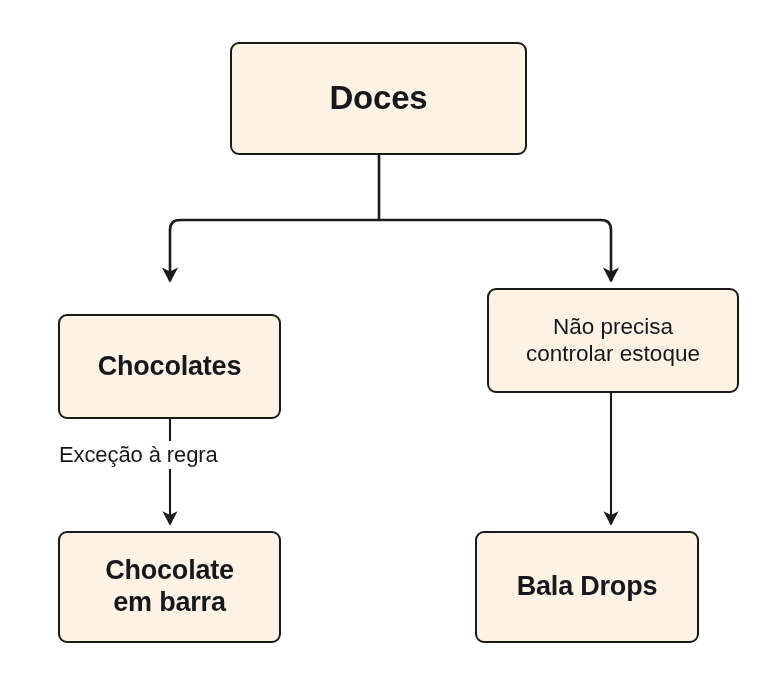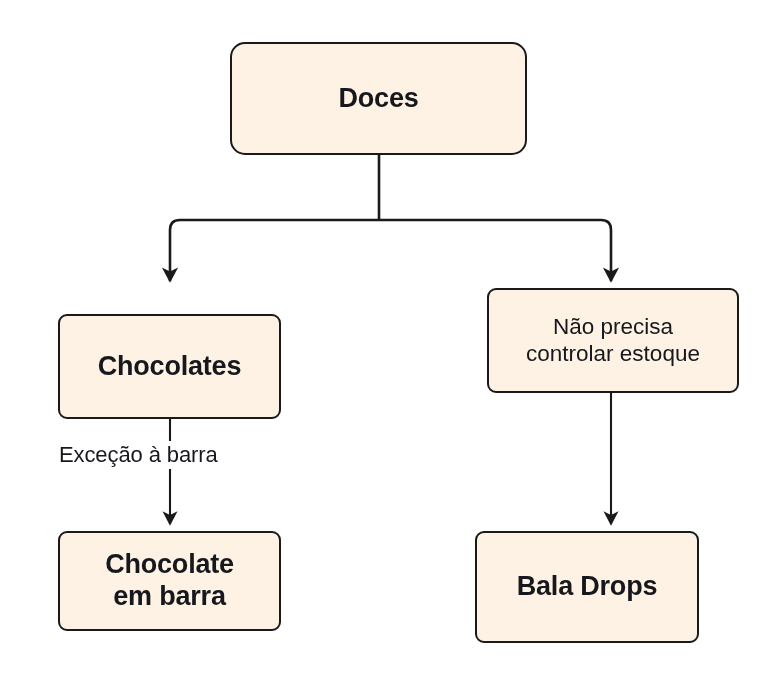--- a/index.html
+++ b/index.html
@@ -42,23 +42,22 @@
     display: block;
     white-space: pre-line;
     padding: 0 6px;
   }
 
   #node-root {
     left: 230px;
     top: 42px;
     width: 297px;
     height: 113px;
-    font-size: 27px;
+    font-size: 33px;
     font-weight: bold;
-    border-radius: 15px;
   }
   #node-chocolates {
     left: 58px;
     top: 288px;
     width: 223px;
     height: 105px;
     font-size: 27px;
     font-weight: bold;
     margin-top: 26px;
   }
@@ -69,21 +68,21 @@
     height: 105px;
     font-size: 22.5px;
     font-weight: normal;
     letter-spacing: 0px;
     margin-left: 12px;
   }
   #node-barra {
     left: 58px;
     top: 531px;
     width: 223px;
-    height: 100px;
+    height: 112px;
     font-size: 27px;
     font-weight: bold;
   }
   #node-bala {
     left: 475px;
     top: 531px;
     width: 224px;
     height: 112px;
     font-size: 27px;
     font-weight: bold;
@@ -146,15 +145,15 @@
 
   <div class="node" id="node-barra">
     <span class="node-label">Chocolate
 em barra</span>
   </div>
 
   <div class="node" id="node-bala">
     <span class="node-label">Bala Drops</span>
   </div>
 
-  <div class="edge-label" id="edge-label-excecao">Exceção à barra</div>
+  <div class="edge-label" id="edge-label-excecao">Exceção à regra</div>
 
 </div>
 
 </body></html>

